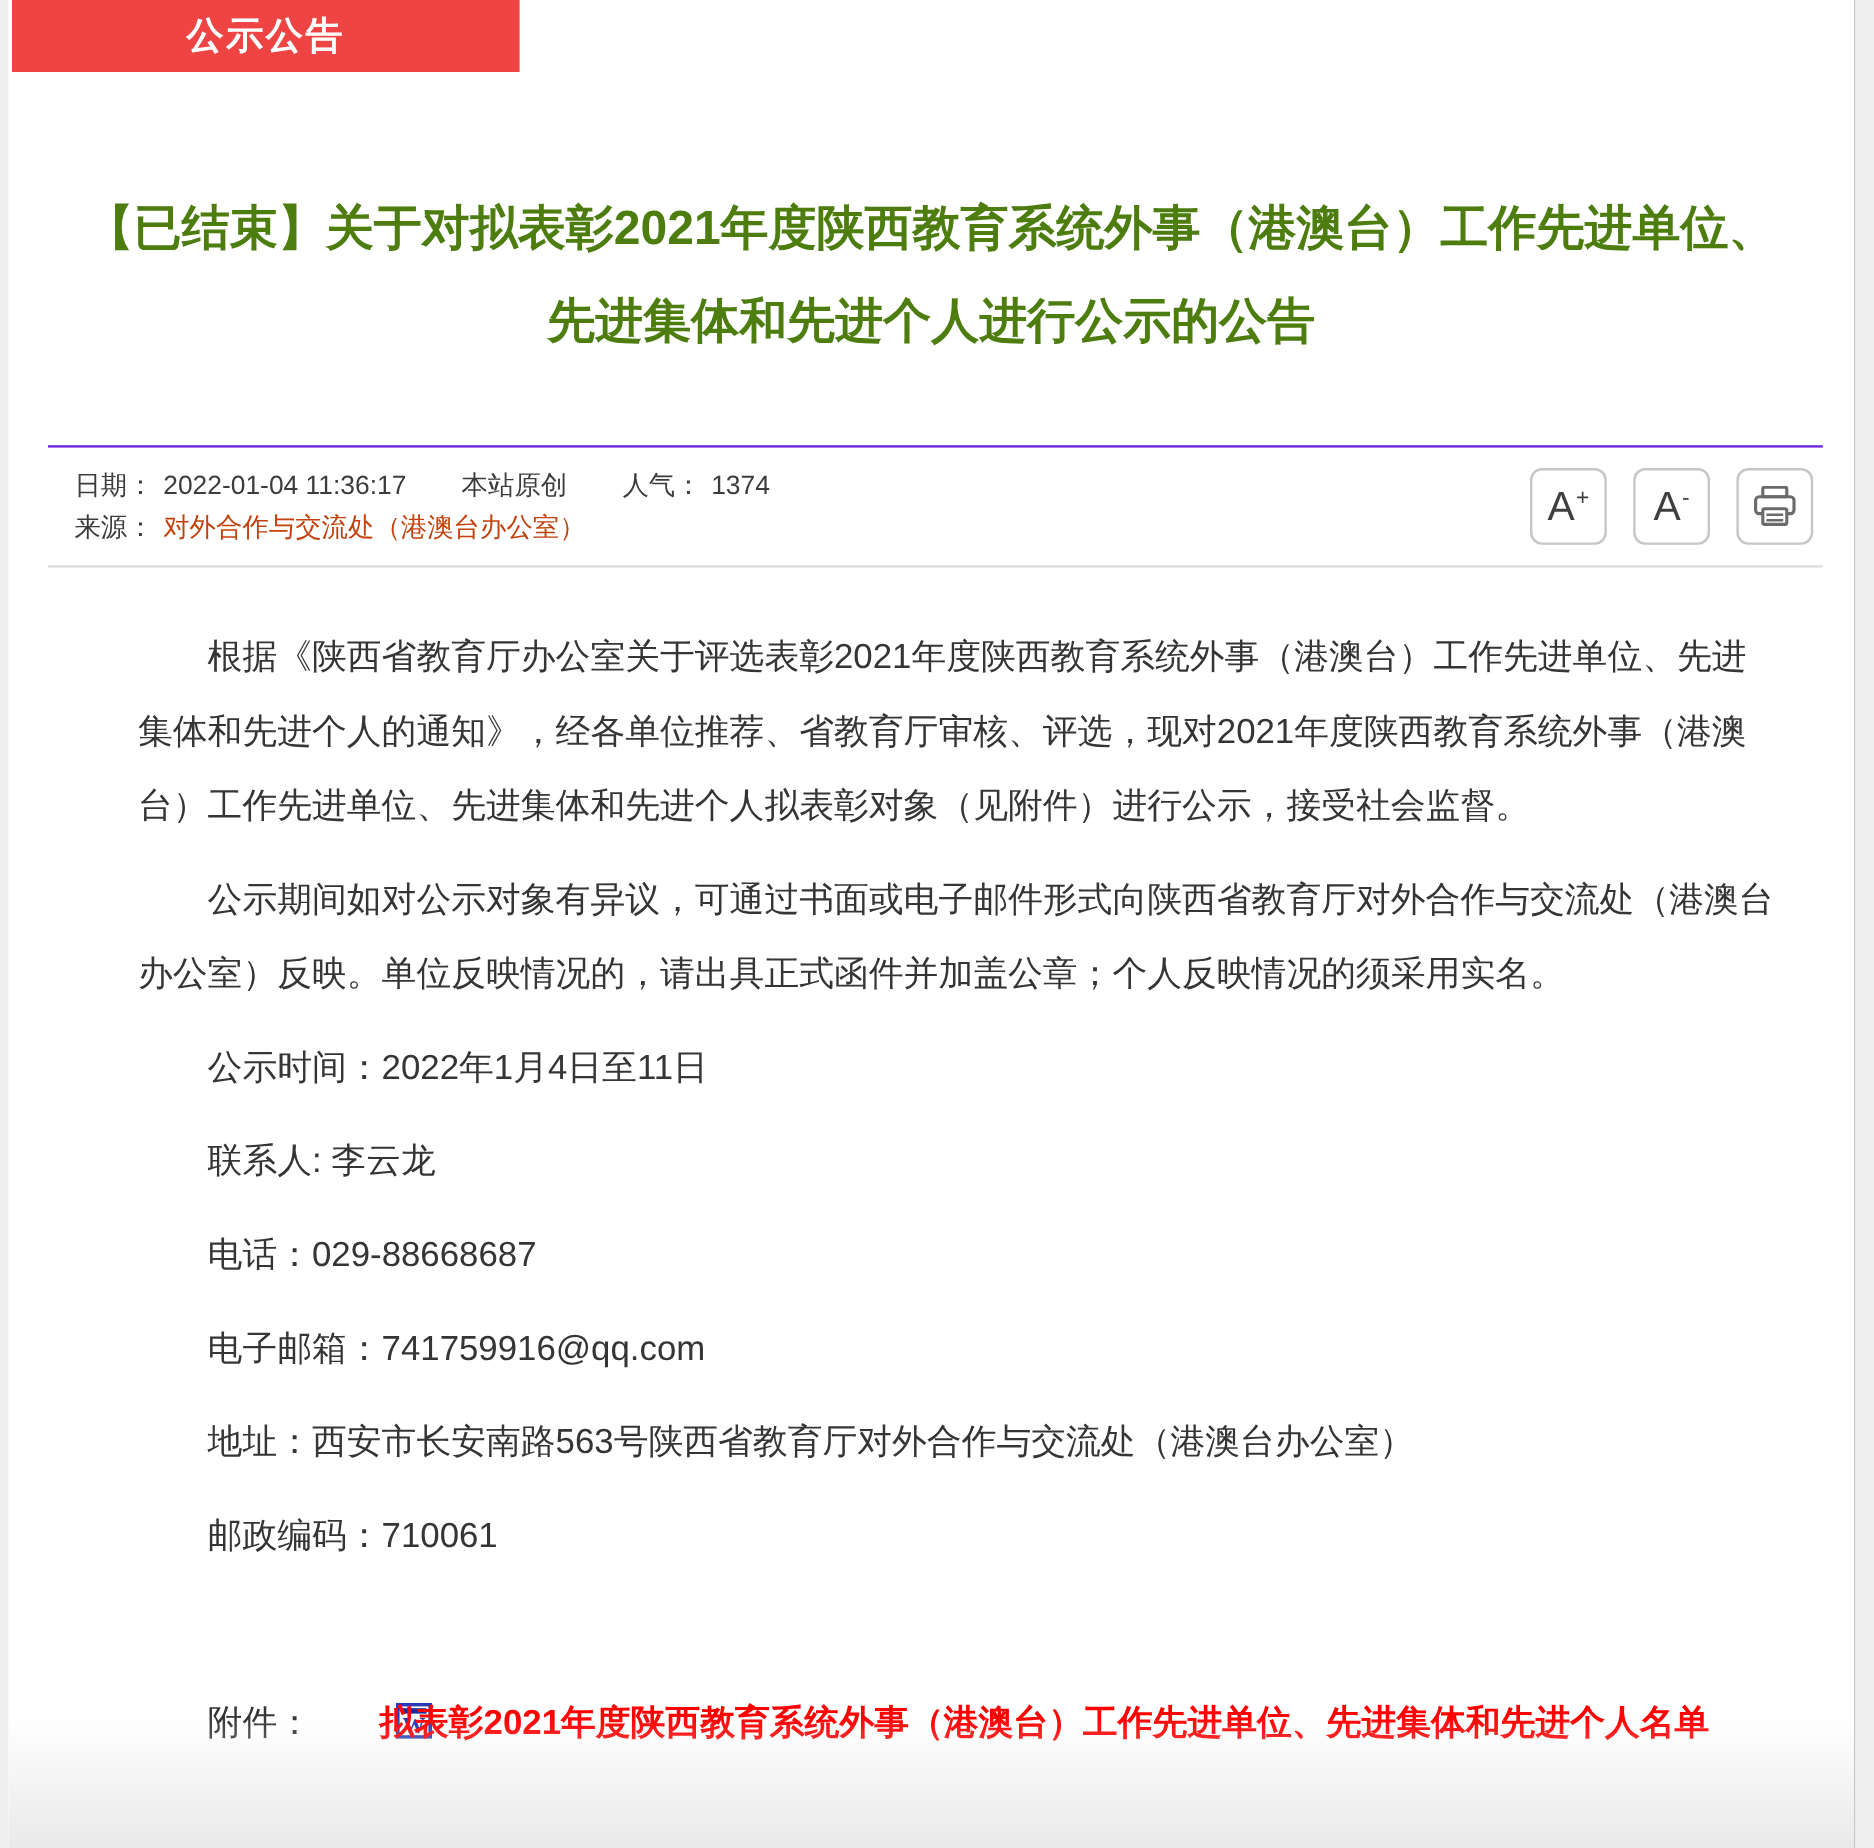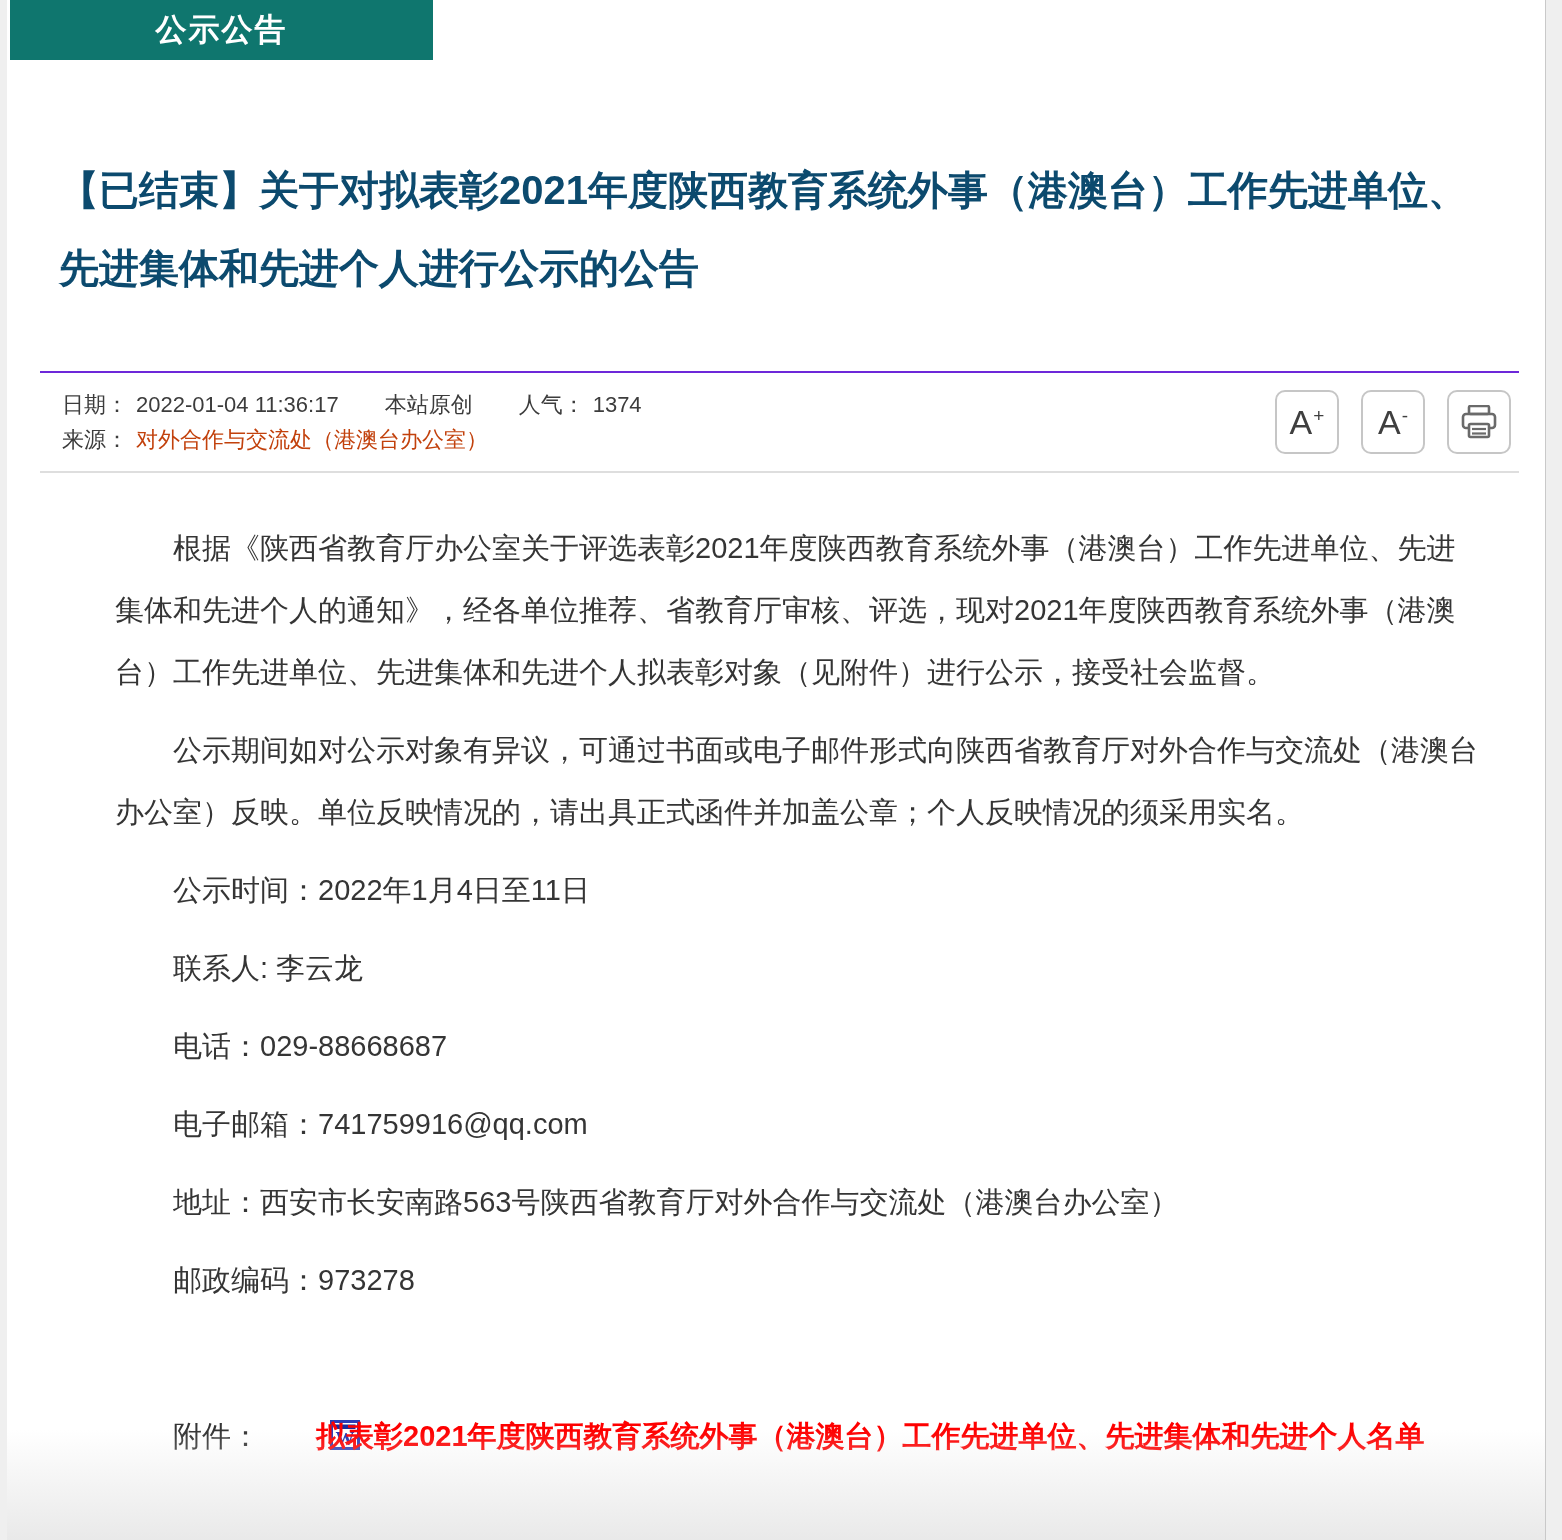--- a/index.html
+++ b/index.html
@@ -22,36 +22,37 @@
     content: "";
     position: absolute;
     left: 0; bottom: 0; width: 100%; height: 110px;
     background: linear-gradient(to bottom, rgba(236,236,236,0) 0%, #e9e9e9 100%);
     pointer-events: none;
   }
   
   .section-tab {
     margin-left: 3px;
     width: 423px; height: 60px;
-    background: #0f766e;
+    background: #ef4444;
     color: #ffffff;
     font-size: 31px;
     font-weight: bold;
     display: flex;
     align-items: center;
     justify-content: center;
     letter-spacing: 2px;
   }
   
   .article-title {
     margin: 91px 0 0 0;
     padding: 0 52px;
+    text-align: center;
     font-size: 40px;
     font-weight: bold;
-    color: #0c4a6e;
+    color: #4d7c0f;
     line-height: 78px;
   }
   
   .meta-bar {
     margin: 64px 26px 0 33px;
     border-top: 2px solid #6d28d9;
     border-bottom: 2px solid #dedede;
     padding: 14px 8px 14px 22px;
     display: flex;
     align-items: center;
@@ -145,21 +146,21 @@
   </div>
 
   <div class="article-body">
     <p>根据《陕西省教育厅办公室关于评选表彰2021年度陕西教育系统外事（港澳台）工作先进单位、先进集体和先进个人的通知》，经各单位推荐、省教育厅审核、评选，现对2021年度陕西教育系统外事（港澳台）工作先进单位、先进集体和先进个人拟表彰对象（见附件）进行公示，接受社会监督。</p>
     <p class="para2">公示期间如对公示对象有异议，可通过书面或电子邮件形式向陕西省教育厅对外合作与交流处（港澳台办公室）反映。单位反映情况的，请出具正式函件并加盖公章；个人反映情况的须采用实名。</p>
     <p>公示时间：2022年1月4日至11日</p>
     <p>联系人: 李云龙</p>
     <p>电话：029-88668687</p>
     <p>电子邮箱：741759916@qq.com</p>
     <p>地址：西安市长安南路563号陕西省教育厅对外合作与交流处（港澳台办公室）</p>
-    <p>邮政编码：973278</p>
+    <p>邮政编码：710061</p>
 
     <div class="blank-line"></div>
 
     <p>
       <span>附件：</span><a class="attachment-link"><span class="word-icon"><svg width="30" height="30" viewBox="0 0 30 30">
           <rect x="1.5" y="1.5" width="27" height="27" fill="#ffffff" stroke="#2b3db6" stroke-width="3"></rect>
           <rect x="4.5" y="4.5" width="21" height="4.5" fill="#1a2a9c"></rect>
           <text x="15" y="25" text-anchor="middle" font-family="'Liberation Serif', serif" font-size="19" font-weight="bold" fill="#2233b0">W</text>
         </svg></span><span>拟表彰2021年度陕西教育系统外事（港澳台）工作先进单位、先进集体和先进个人名单</span></a>
     </p>

